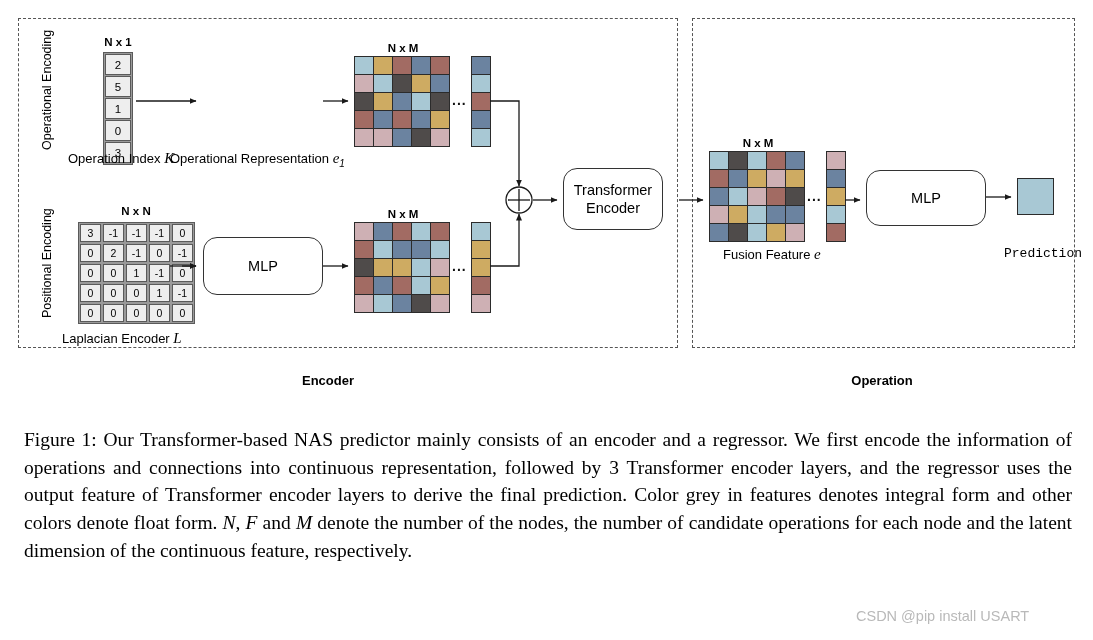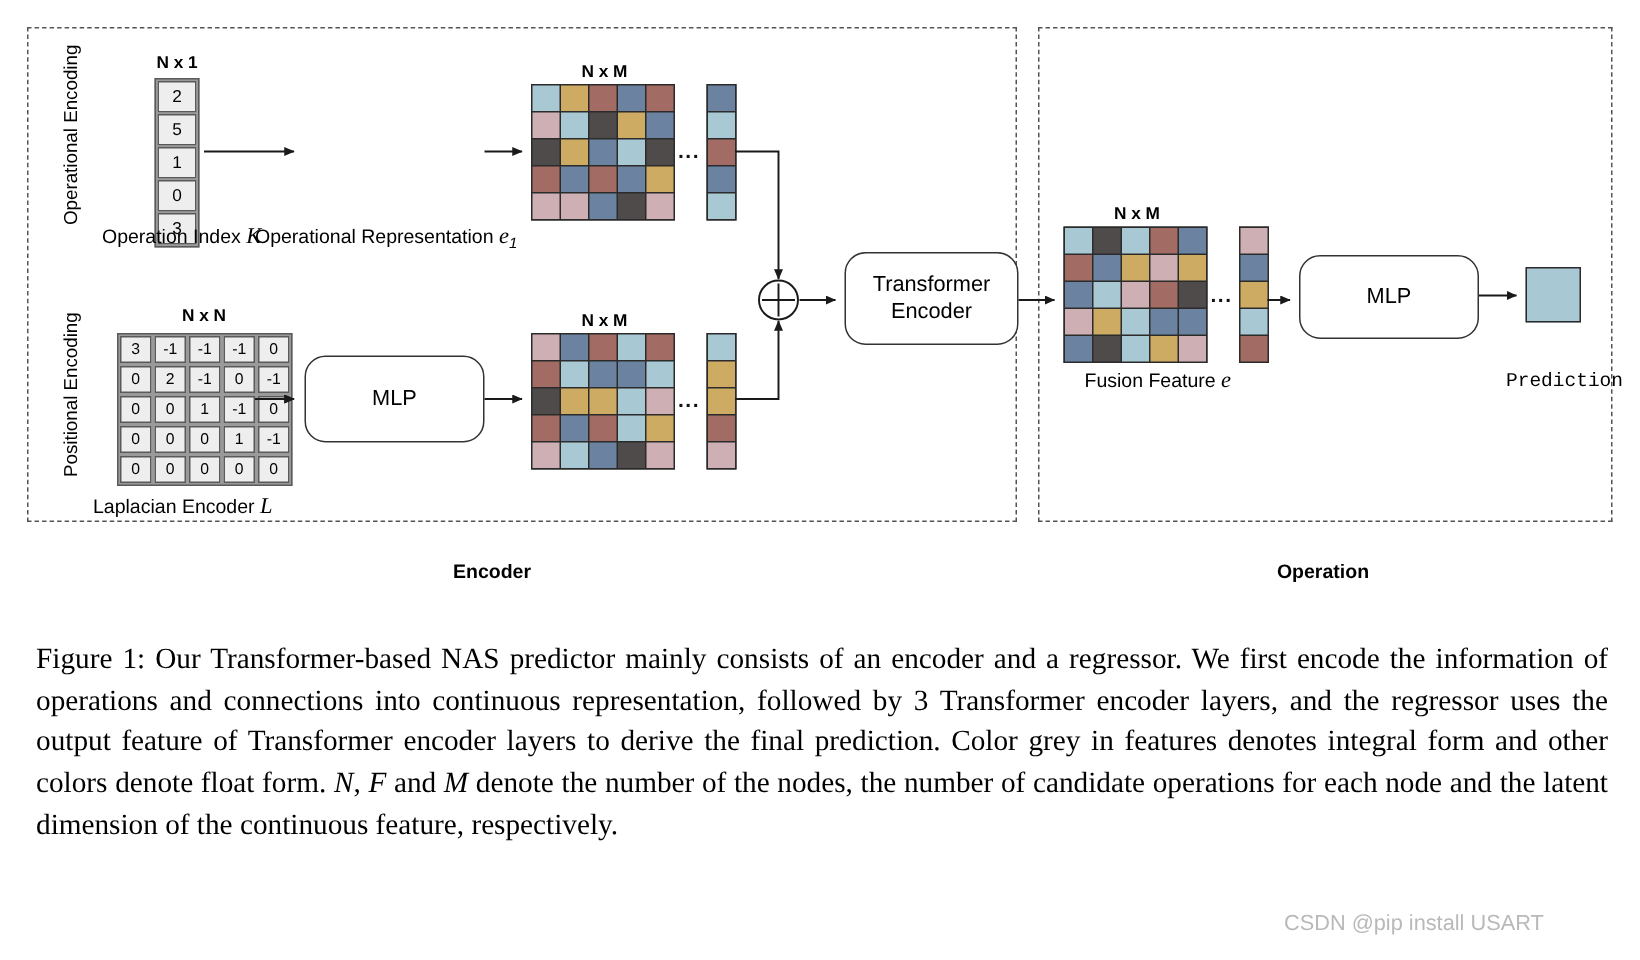--- a/index.html
+++ b/index.html
@@ -152,21 +152,21 @@
     display: flex;
     align-items: center;
     justify-content: center;
     text-align: center;
     font-size: 14.5px;
     color: #000;
     line-height: 1.25;
   }
   #embedding-extractor { left: 203px; top: 70px;  width: 120px; height: 62px; }
   #mlp-encoder         { left: 203px; top: 237px; width: 120px; height: 58px; }
-  #transformer-encoder { left: 563px; top: 168px; width: 116px; height: 62px; }
+  #transformer-encoder { left: 563px; top: 168px; width: 100px; height: 62px; }
   #mlp-regressor       { left: 866px; top: 170px; width: 120px; height: 56px; }
 
   
   #prediction-box {
     position: absolute;
     left: 1017px; top: 178px;
     width: 37px; height: 37px;
     border: 1.3px solid #2b2b2b;
     box-sizing: border-box;
   }

